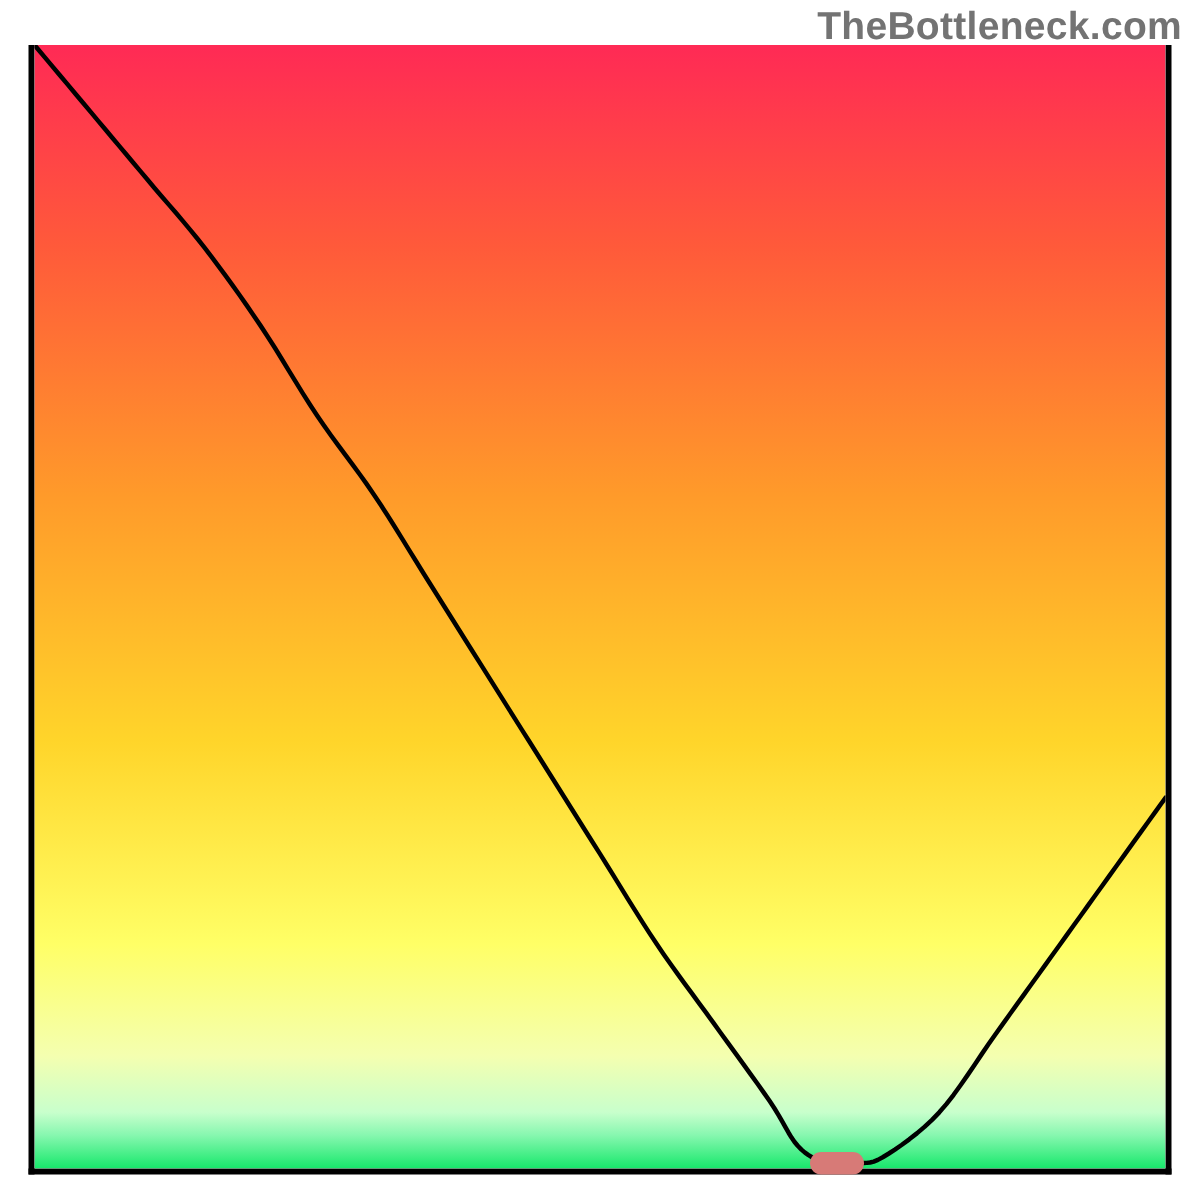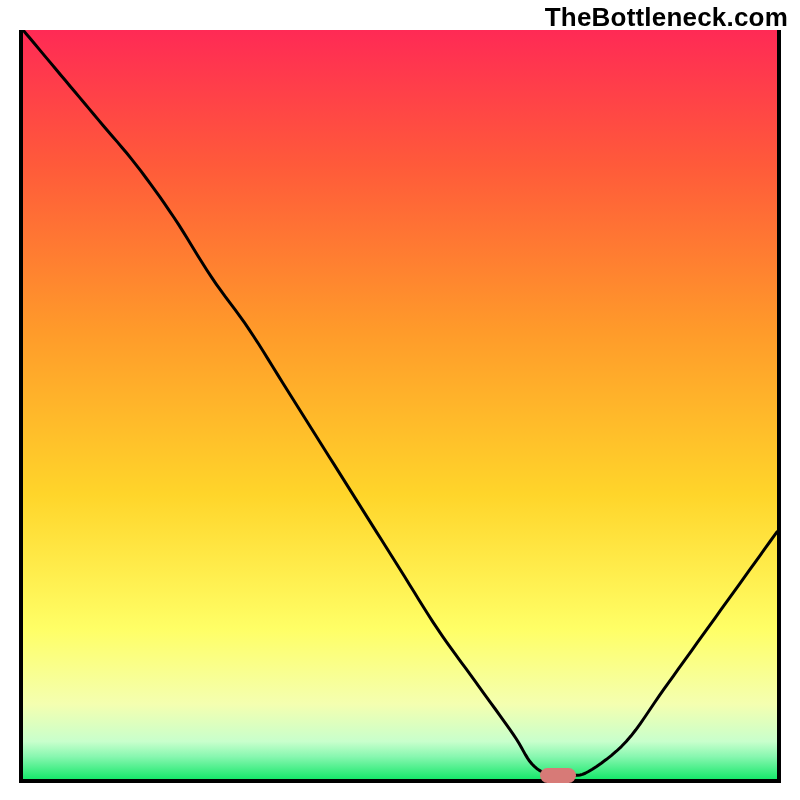--- a/index.html
+++ b/index.html
@@ -14,21 +14,21 @@
     position: relative;
     width: 800px;
     height: 800px;
   }
   .watermark {
     position: absolute;
     top: 2px;
     right: 12px;
     font-size: 26px;
     font-weight: 600;
-    color: #000000;
+    color: #737373;
     letter-spacing: 0.2px;
     user-select: none;
   }
   .plot-frame {
     position: absolute;
     left: 19px;
     top: 30px;
     width: 762px;
     height: 753px;
     border-left: 4px solid #000;

